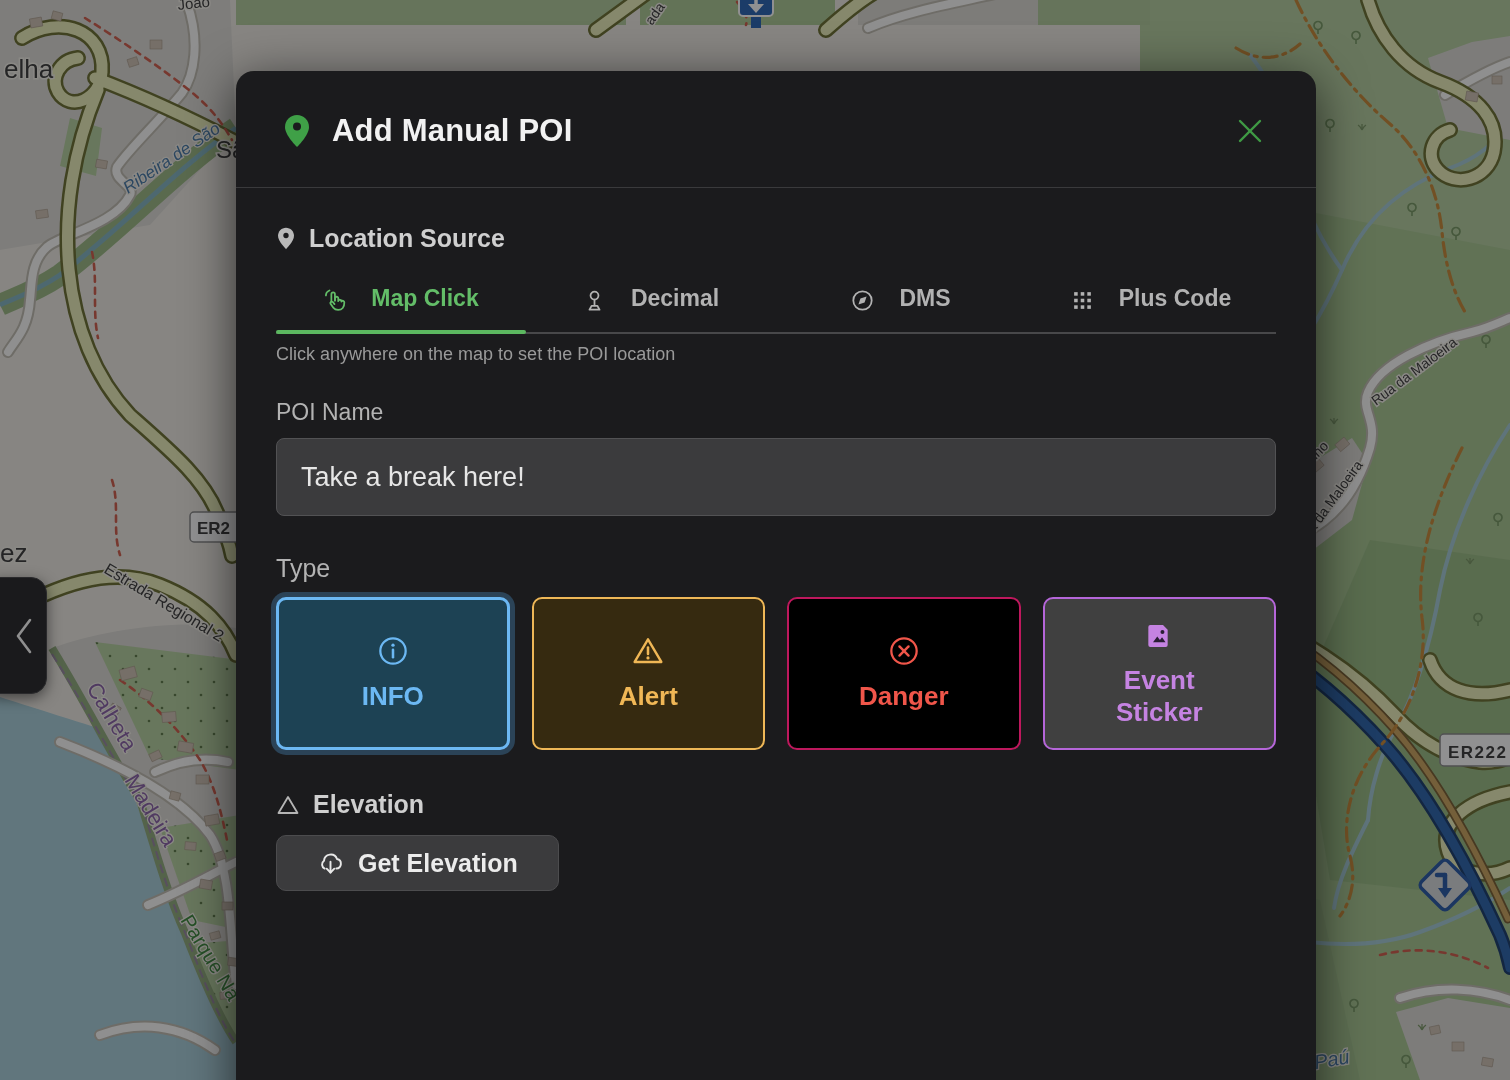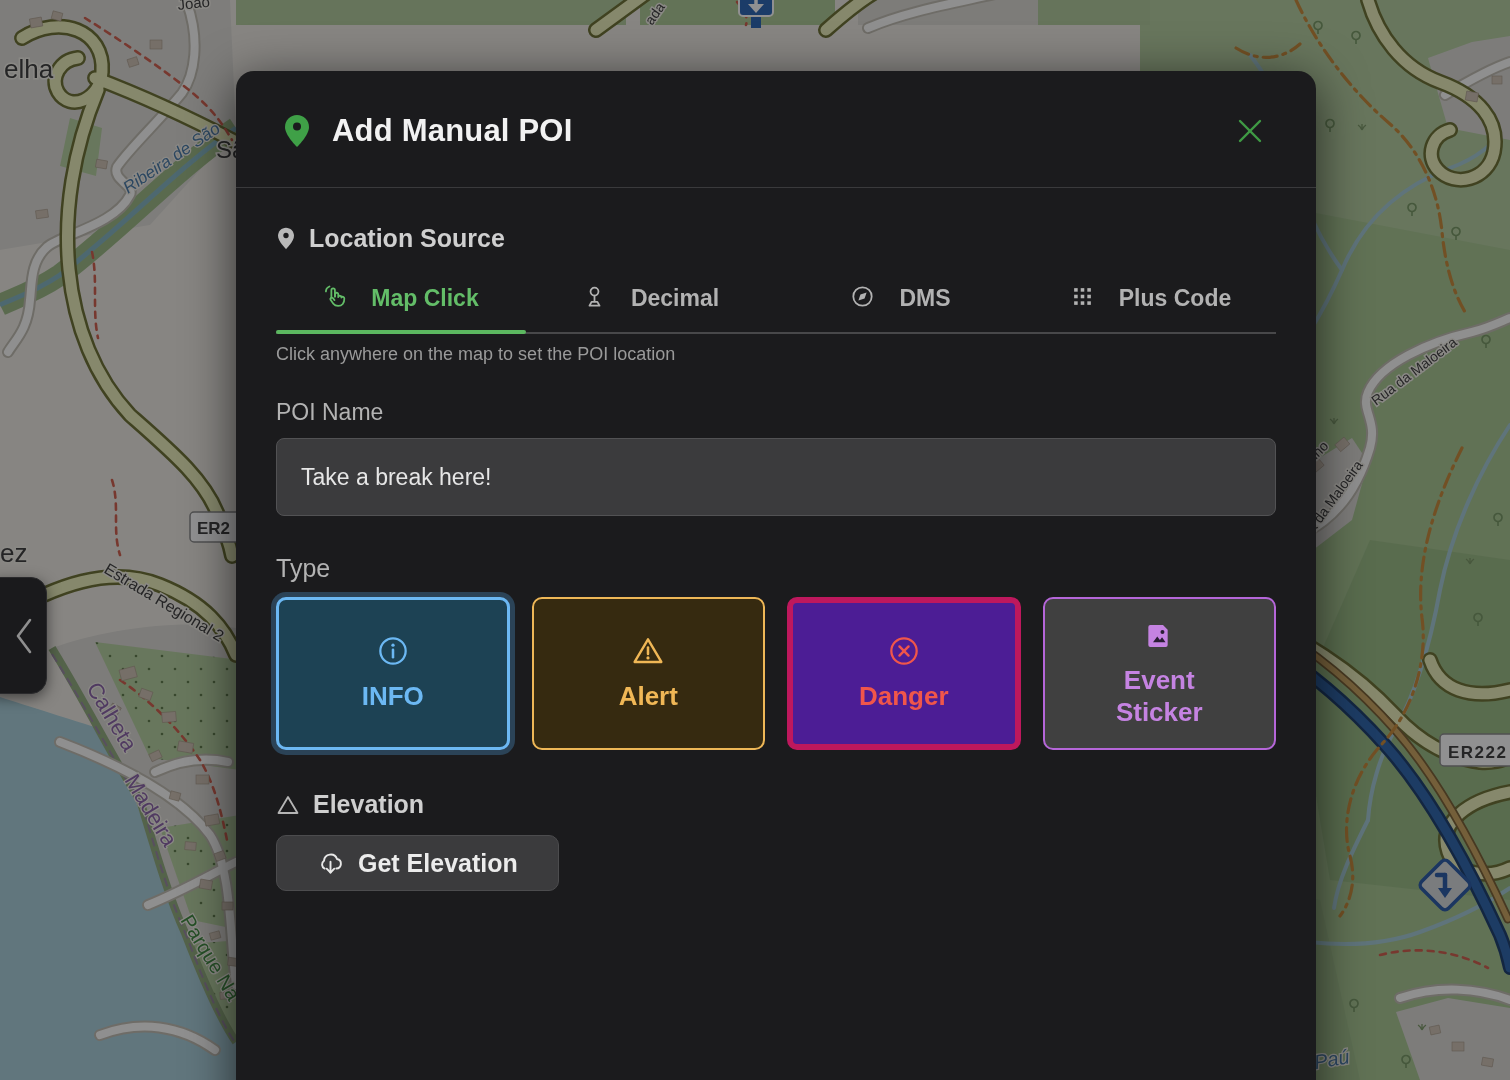--- a/index.html
+++ b/index.html
@@ -38,55 +38,55 @@
   }
   .modal-title{font-size:31px;font-weight:700;color:#f2f2f2;margin-left:20px;letter-spacing:.2px;}
   .close-btn{margin-left:auto;background:none;border:none;padding:4px;cursor:pointer;line-height:0;}
 
   .modal-body{padding:0 40px;}
   .section-head{display:flex;align-items:center;gap:13px;margin-top:36px;}
   .section-head .txt{font-size:25px;font-weight:600;color:#cfcfcf;}
 
   .tabs{display:grid;grid-template-columns:repeat(4,1fr);border-bottom:2px solid #48484a;margin-top:26px;}
   .tab{
-    position:relative;display:flex;align-items:flex-start;justify-content:center;gap:25px;
+    position:relative;display:flex;align-items:flex-end;justify-content:center;gap:25px;
     background:none;border:none;cursor:pointer;padding:6px 0 20px 0;
     font-family:"Liberation Sans",sans-serif;font-size:23px;font-weight:600;color:#b2b2b2;
   }
   .tab.active{color:#63bd68;}
   .tab.active::after{
     content:"";position:absolute;left:0;right:0;bottom:-2px;height:4px;
     background:#5cb860;border-radius:2px;
   }
 
   .coords{margin-top:30px;font-size:27px;font-weight:600;color:#ededed;letter-spacing:.2px;}
   .coords-help{margin-top:10px;font-size:18px;color:#9a9a9a;}
 
   .field-label{margin-top:34px;font-size:23px;color:#b3b3b3;}
   .poi-input{
     margin-top:12px;width:100%;height:78px;box-sizing:border-box;
     background:#3b3b3d;border:1px solid #525254;border-radius:8px;
-    color:#e6e6e6;font-size:23px;padding:0 24px;font-family:"Liberation Sans",sans-serif;
+    color:#e6e6e6;font-size:27px;padding:0 24px;font-family:"Liberation Sans",sans-serif;
     outline:none;
   }
 
   .type-label{margin-top:38px;font-size:25px;color:#b3b3b3;}
   .type-grid{display:grid;grid-template-columns:repeat(4,1fr);gap:22px;margin-top:14px;}
   .type-card{
     height:153px;border-radius:10px;cursor:pointer;background:none;
     display:flex;flex-direction:column;align-items:center;justify-content:center;gap:13px;
     font-family:"Liberation Sans",sans-serif;font-size:26px;font-weight:600;
   }
   .type-card .lbl{max-width:9ch;text-align:center;line-height:1.25;}
   .card-info{
     border:3px solid #6cb8f3;background:#1d4254;color:#6cb8f3;
     box-shadow:0 0 0 5px #2b4357;
   }
   .card-alert{border:2px solid #eeb757;background:#362a10;color:#f0b756;}
-  .card-danger{border:6px solid #be185d;background:#4c1d95;color:#f0564a;}
+  .card-danger{border:2px solid #be185d;background:#000000;color:#f0564a;}
   .card-event{border:2px solid #b566d9;background:#404040;color:#c583e2;}
 
   .fav-row{display:flex;align-items:center;margin-top:32px;gap:22px;}
   .checkbox{
     width:34px;height:34px;border-radius:8px;border:3px solid #58b55c;background:#20261f;
     display:flex;align-items:center;justify-content:center;cursor:pointer;padding:0;
   }
   .fav-label{font-size:25px;color:#c7c7c7;}
 
   .elev-head{display:flex;align-items:center;gap:13px;margin-top:40px;}

